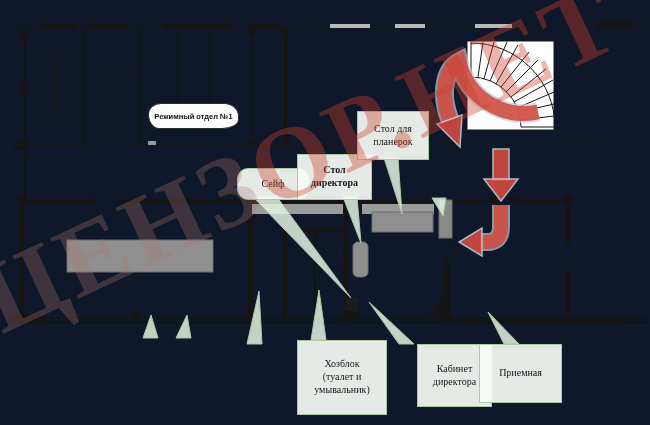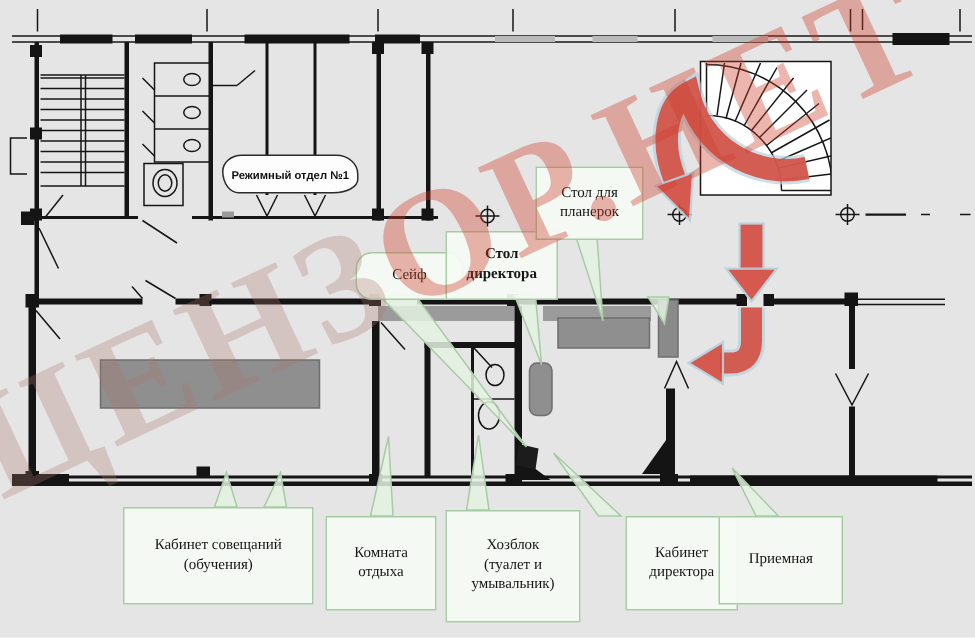--- a/index.html
+++ b/index.html
@@ -1,16 +1,16 @@
 <!DOCTYPE html>
 <html><head>
 <meta charset="utf-8">
 <style>
   html,body{margin:0;padding:0;background:#fff;}
-  .stage{position:relative;width:650px;height:425px;background:#e5e5e5;overflow:hidden;
+  .stage{position:relative;width:650px;height:425px;background:#0f172a;overflow:hidden;
          font-family:"Liberation Serif",serif;}
   .stage svg{position:absolute;left:0;top:0;}
   .callout{position:absolute;border:1px solid #a7cba4;background:rgba(246,251,244,.93);
            color:#161616;display:flex;align-items:center;justify-content:center;text-align:center;
            white-space:pre-line;font-size:10px;line-height:1.28;z-index:5;}
   .bubble{position:absolute;border:1.5px solid #2b2b2b;background:#fdfdfd;
           border-radius:14px 16px 18px 12px / 12px 14px 10px 16px;
           display:flex;align-items:center;justify-content:center;
           font:bold 7.5px "Liberation Sans",sans-serif;color:#111;z-index:4;}
   .watermark{position:absolute;left:-8px;top:226px;transform:rotate(-25deg);
@@ -277,25 +277,21 @@
 
 <div class="callout" style="left:237px;top:168px;width:70px;height:30px;border-radius:11px;">Сейф</div>
 
 <div class="callout" style="left:297px;top:154px;width:73px;height:44px;font-weight:bold;">Стол
 директора</div>
 
 <div class="callout" style="left:357px;top:111px;width:70px;height:47px;">Стол для
 планерок</div>
 
 
-<div class="callout" style="left:82px;top:338px;width:125px;height:63px;">Кабинет совещаний
-(обучения)</div>
-
-<div class="callout" style="left:217px;top:344px;width:72px;height:61px;">Комната
-отдыха</div>
+
 
 <div class="callout" style="left:297px;top:340px;width:88px;height:73px;">Хозблок
 (туалет и
 умывальник)</div>
 
 <div class="callout" style="left:417px;top:344px;width:73px;height:61px;">Кабинет
 директора</div>
 
 <div class="callout" style="left:479px;top:344px;width:81px;height:57px;text-align:center;">Приемная</div>
 

